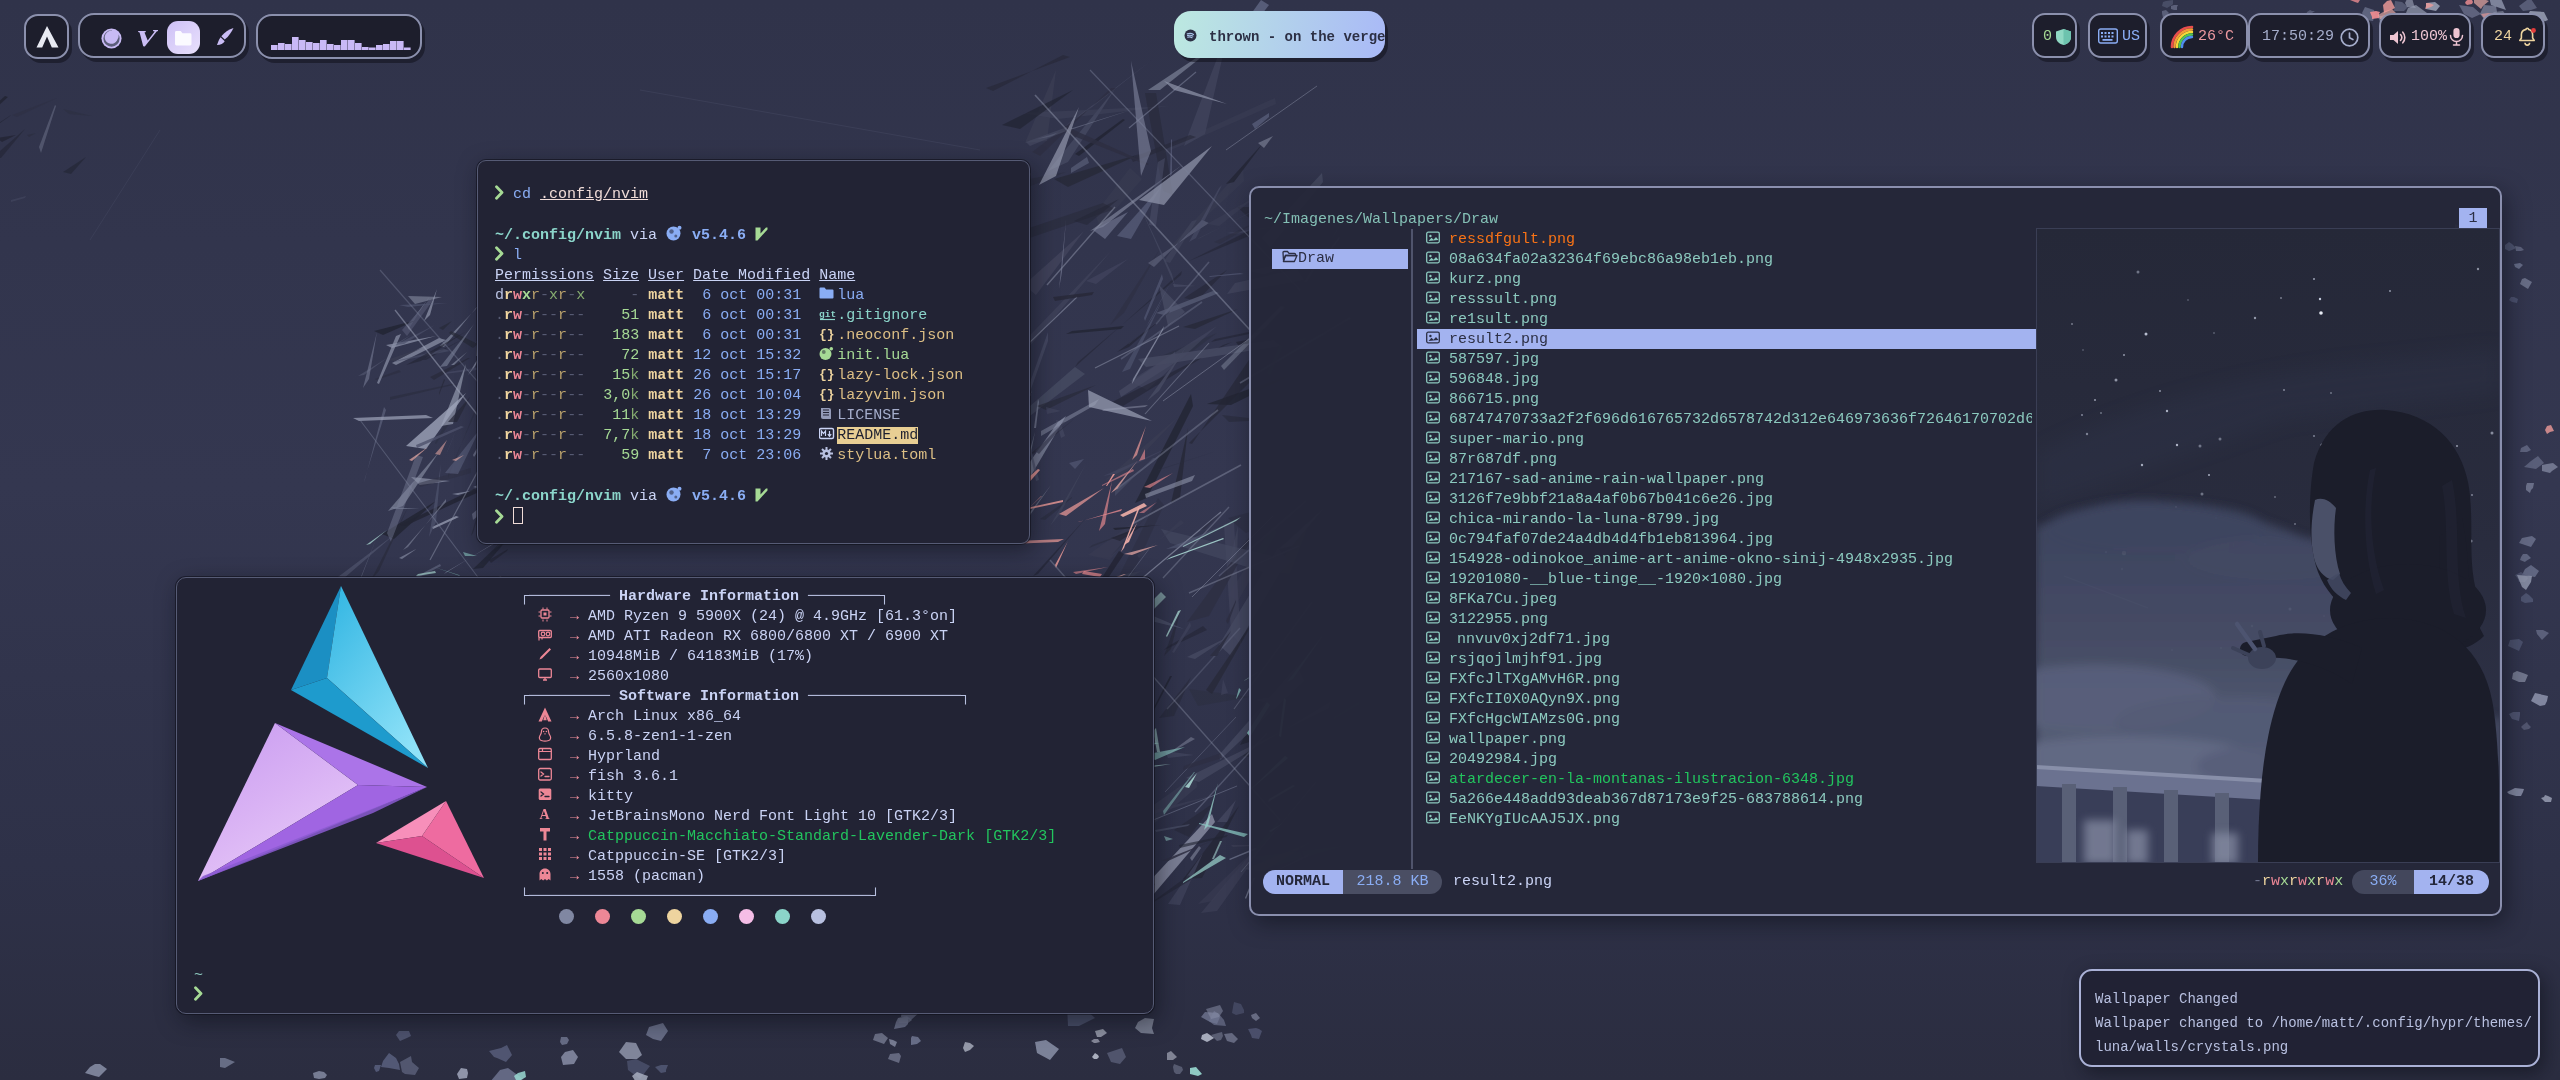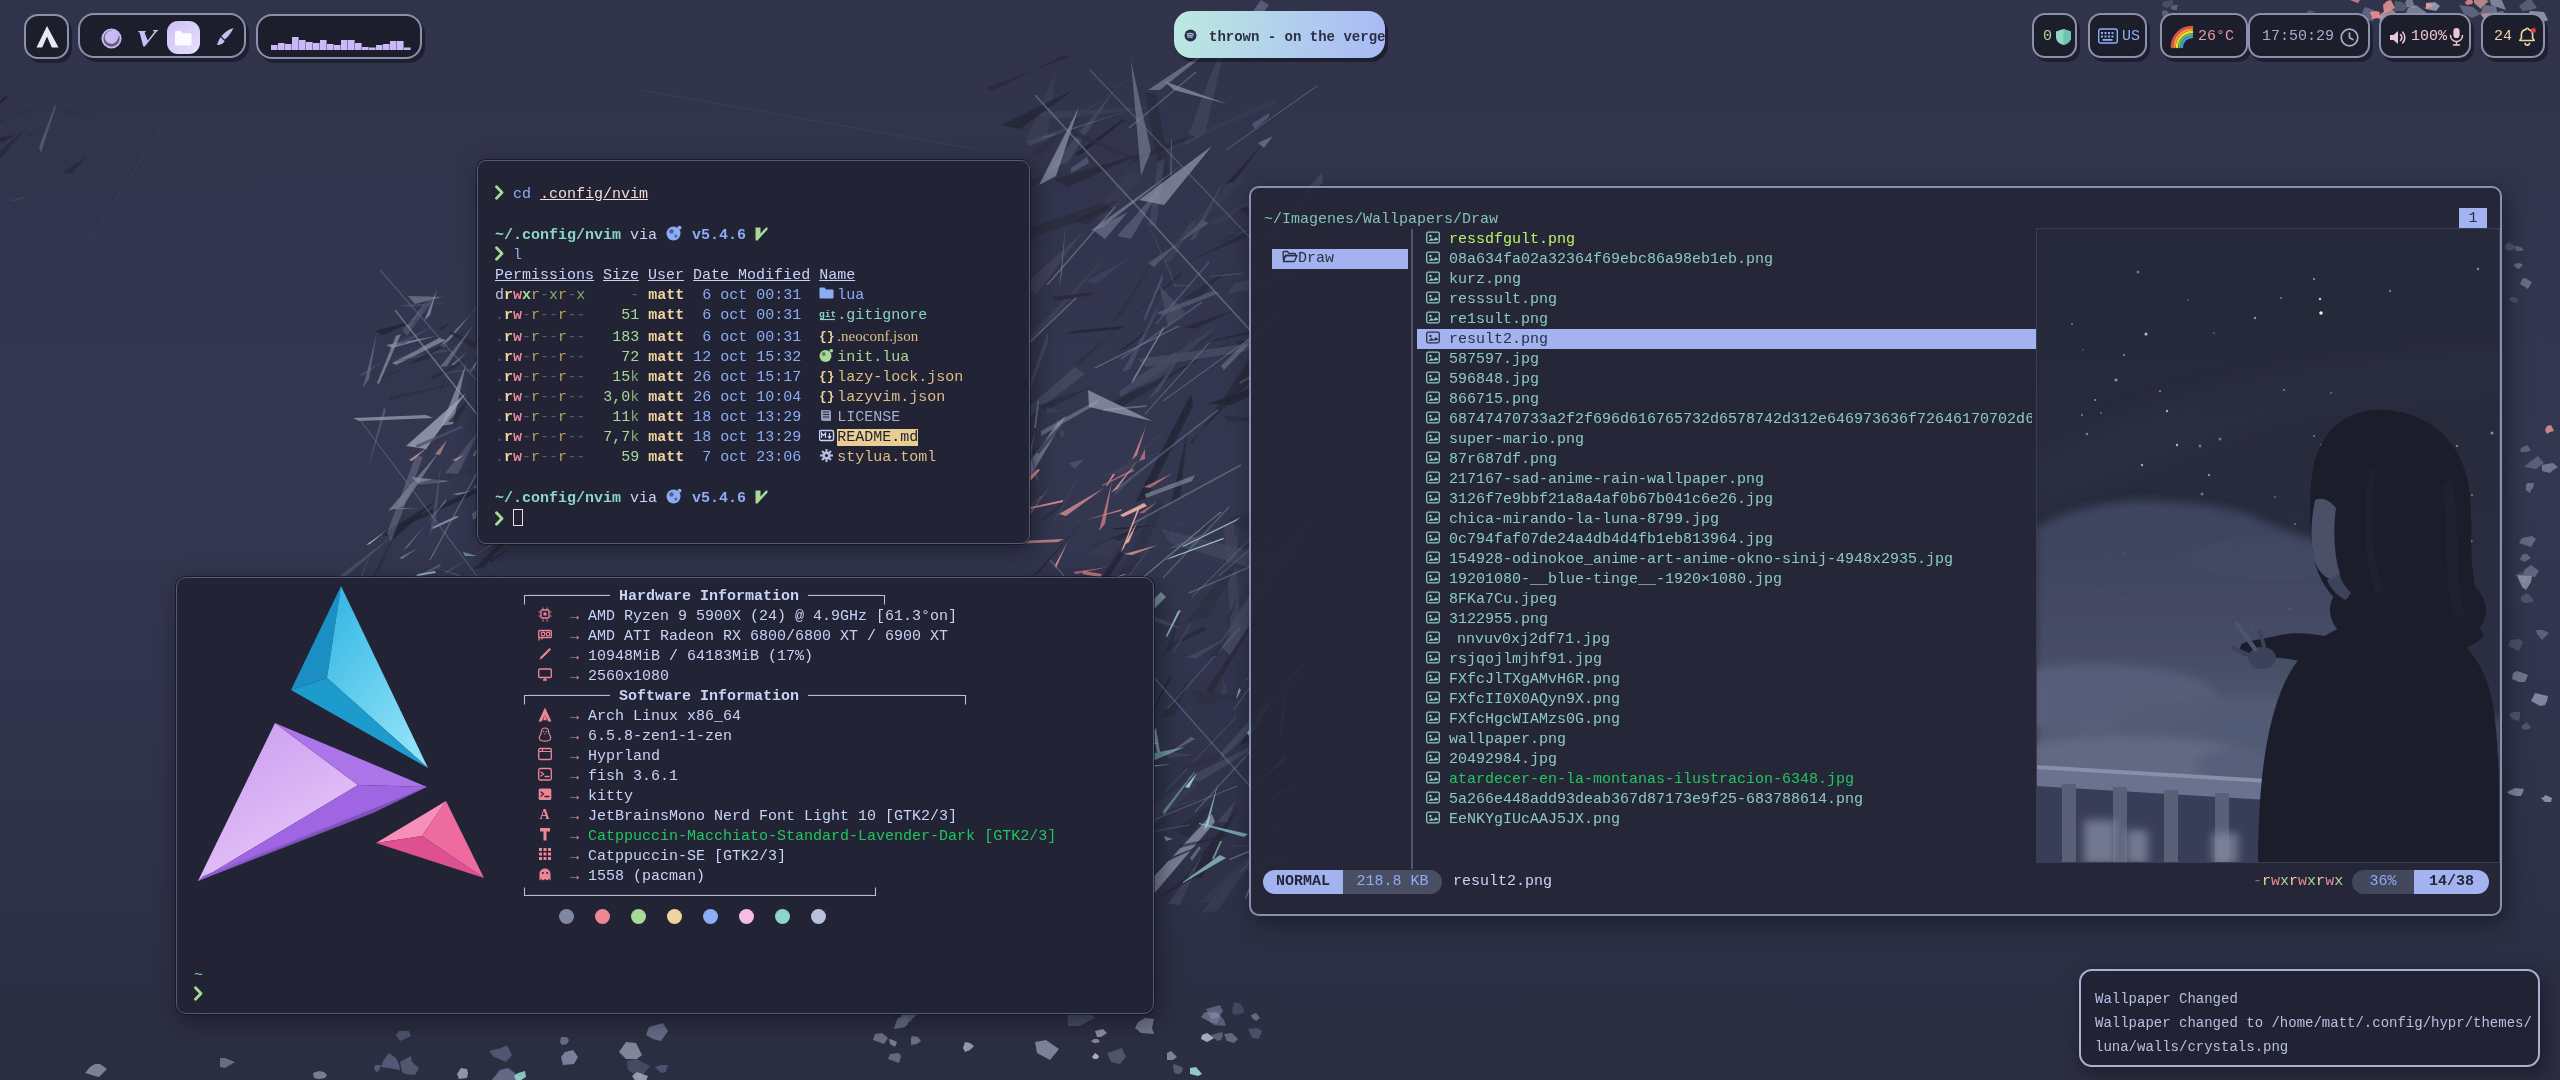--- a/index.html
+++ b/index.html
@@ -681,21 +681,21 @@
 <span class="u" style="color:#cad3f5;">Permissions</span> <span class="u" style="color:#cad3f5;">Size</span> <span class="u" style="color:#cad3f5;">User</span> <span class="u" style="color:#cad3f5;">Date Modified</span> <span class="u" style="color:#cad3f5;">Name</span>
 <span style="color:#b8c0e0;">d</span><span class="b" style="color:#eed49f;">r</span><span class="b" style="color:#ed8796;">w</span><span class="b" style="color:#a6da95;">x</span><span style="color:#b9a06b;">r</span><span style="color:#565a72;">-</span><span style="color:#86ad70;">x</span><span style="color:#b9a06b;">r</span><span style="color:#565a72;">-</span><span style="color:#86ad70;">x</span>     <span style="color:#565a72;">-</span> <span class="b" style="color:#eed49f;">matt</span> <span style="color:#8aadf4;"> 6 oct 00:31</span>  <svg class="ic" width="18" height="15" viewBox="0 0 18 15">
         <path d="M0.5 2.5 a1 1 0 0 1 1-1 h4 l1.6 2 h6.4 a1 1 0 0 1 1 1 v7 a1 1 0 0 1 -1 1 h-12 a1 1 0 0 1 -1-1 z" fill="#8aadf4"></path>
       </svg><span style="color:#8aadf4;">lua</span>
 <span style="color:#565a72;">.</span><span class="b" style="color:#eed49f;">r</span><span class="b" style="color:#ed8796;">w</span><span style="color:#565a72;">-</span><span style="color:#b9a06b;">r</span><span style="color:#565a72;">-</span><span style="color:#565a72;">-</span><span style="color:#b9a06b;">r</span><span style="color:#565a72;">-</span><span style="color:#565a72;">-</span>    <span style="color:#a6da95;">5</span><span style="color:#a6da95;">1</span> <span class="b" style="color:#eed49f;">matt</span> <span style="color:#8aadf4;"> 6 oct 00:31</span>  <svg class="ic" width="18" height="15" viewBox="0 0 18 15">
         <text x="0" y="11" font-family="Liberation Mono" font-size="9.5" font-weight="bold" fill="#8bd5ca">git</text>
         <path d="M1 13.5 h15" stroke="#8bd5ca" stroke-width="1.2"></path>
       </svg><span style="color:#8bd5ca;">.gitignore</span>
 <span style="color:#565a72;">.</span><span class="b" style="color:#eed49f;">r</span><span class="b" style="color:#ed8796;">w</span><span style="color:#565a72;">-</span><span style="color:#b9a06b;">r</span><span style="color:#565a72;">-</span><span style="color:#565a72;">-</span><span style="color:#b9a06b;">r</span><span style="color:#565a72;">-</span><span style="color:#565a72;">-</span>   <span style="color:#a6da95;">1</span><span style="color:#a6da95;">8</span><span style="color:#a6da95;">3</span> <span class="b" style="color:#eed49f;">matt</span> <span style="color:#8aadf4;"> 6 oct 00:31</span>  <svg class="ic" width="18" height="15" viewBox="0 0 18 15">
         <text x="0" y="12" font-family="Liberation Mono" font-size="13" font-weight="bold" fill="#eed49f">{}</text>
-      </svg><span style="color:#ddbf85;font-family:Liberation Serif, serif;">.neoconf.json</span>
+      </svg><span style="color:#ddbf85;">.neoconf.json</span>
 <span style="color:#565a72;">.</span><span class="b" style="color:#eed49f;">r</span><span class="b" style="color:#ed8796;">w</span><span style="color:#565a72;">-</span><span style="color:#b9a06b;">r</span><span style="color:#565a72;">-</span><span style="color:#565a72;">-</span><span style="color:#b9a06b;">r</span><span style="color:#565a72;">-</span><span style="color:#565a72;">-</span>    <span style="color:#a6da95;">7</span><span style="color:#a6da95;">2</span> <span class="b" style="color:#eed49f;">matt</span> <span style="color:#8aadf4;">12 oct 15:32</span>  <svg class="ic" width="18" height="15" viewBox="0 0 18 15">
         <circle cx="6.5" cy="8" r="6" fill="#a6da95"></circle>
         <circle cx="12.3" cy="2.7" r="1.8" fill="#a6da95"></circle>
         <circle cx="4.8" cy="6" r="1.9" fill="#222334" opacity=".5"></circle>
       </svg><span style="color:#a6da95;">init.lua</span>
 <span style="color:#565a72;">.</span><span class="b" style="color:#eed49f;">r</span><span class="b" style="color:#ed8796;">w</span><span style="color:#565a72;">-</span><span style="color:#b9a06b;">r</span><span style="color:#565a72;">-</span><span style="color:#565a72;">-</span><span style="color:#b9a06b;">r</span><span style="color:#565a72;">-</span><span style="color:#565a72;">-</span>   <span style="color:#a6da95;">1</span><span style="color:#a6da95;">5</span><span style="color:#86ad70;">k</span> <span class="b" style="color:#eed49f;">matt</span> <span style="color:#8aadf4;">26 oct 15:17</span>  <svg class="ic" width="18" height="15" viewBox="0 0 18 15">
         <text x="0" y="12" font-family="Liberation Mono" font-size="13" font-weight="bold" fill="#eed49f">{}</text>
       </svg><span style="color:#ddbf85;">lazy-lock.json</span>
 <span style="color:#565a72;">.</span><span class="b" style="color:#eed49f;">r</span><span class="b" style="color:#ed8796;">w</span><span style="color:#565a72;">-</span><span style="color:#b9a06b;">r</span><span style="color:#565a72;">-</span><span style="color:#565a72;">-</span><span style="color:#b9a06b;">r</span><span style="color:#565a72;">-</span><span style="color:#565a72;">-</span>  <span style="color:#a6da95;">3</span><span style="color:#a6da95;">,</span><span style="color:#a6da95;">0</span><span style="color:#86ad70;">k</span> <span class="b" style="color:#eed49f;">matt</span> <span style="color:#8aadf4;">26 oct 10:04</span>  <svg class="ic" width="18" height="15" viewBox="0 0 18 15">
         <text x="0" y="12" font-family="Liberation Mono" font-size="13" font-weight="bold" fill="#eed49f">{}</text>
@@ -840,21 +840,21 @@
   <pre class="abs" style="left:13px;top:61px;">  <svg class="ic" width="16" height="15" viewBox="0 0 16 15">
         <path d="M1 3.5 a1 1 0 0 1 1-1 h3.5 l1.5 1.8 h5.5 a1 1 0 0 1 1 1 v1.2 h-10 l-2 5z" fill="none" stroke="#2c2f44" stroke-width="1.3"></path>
         <path d="M3.5 6.5 h11.5 l-2.6 6 h-11z" fill="none" stroke="#2c2f44" stroke-width="1.3" stroke-linejoin="round"></path>
       </svg><span style="color:#2c2f44;">Draw</span></pre>
   <div class="abs" style="left:166px;top:141px;width:620px;height:20px;background:#a3b3f0;"></div>
   <div class="abs" style="left:166px;top:42px;width:615px;height:640px;overflow:hidden;">
       <pre> <svg class="ic" width="14" height="15" viewBox="0 0 14 15">
           <rect x="0.7" y="2.2" width="12.6" height="10.6" rx="1.5" fill="none" stroke="#8ccabf" stroke-width="1.3"></rect>
           <circle cx="4.4" cy="6" r="1.2" fill="#8ccabf"></circle>
           <path d="M2.5 11 l3-3.2 2 2 2.5-2.8 2.5 3z" fill="#8ccabf"></path>
-        </svg> <span style="color:#bef264;margin-top:34px;">ressdfgult.png</span>
+        </svg> <span style="color:#f97316;margin-top:34px;">ressdfgult.png</span>
  <svg class="ic" width="14" height="15" viewBox="0 0 14 15">
           <rect x="0.7" y="2.2" width="12.6" height="10.6" rx="1.5" fill="none" stroke="#8ccabf" stroke-width="1.3"></rect>
           <circle cx="4.4" cy="6" r="1.2" fill="#8ccabf"></circle>
           <path d="M2.5 11 l3-3.2 2 2 2.5-2.8 2.5 3z" fill="#8ccabf"></path>
         </svg> <span style="color:#8ccabf;">08a634fa02a32364f69ebc86a98eb1eb.png</span>
  <svg class="ic" width="14" height="15" viewBox="0 0 14 15">
           <rect x="0.7" y="2.2" width="12.6" height="10.6" rx="1.5" fill="none" stroke="#8ccabf" stroke-width="1.3"></rect>
           <circle cx="4.4" cy="6" r="1.2" fill="#8ccabf"></circle>
           <path d="M2.5 11 l3-3.2 2 2 2.5-2.8 2.5 3z" fill="#8ccabf"></path>
         </svg> <span style="color:#8ccabf;">kurz.png</span>

